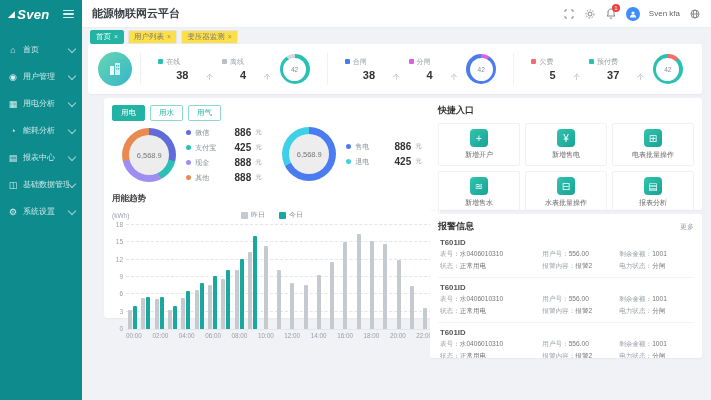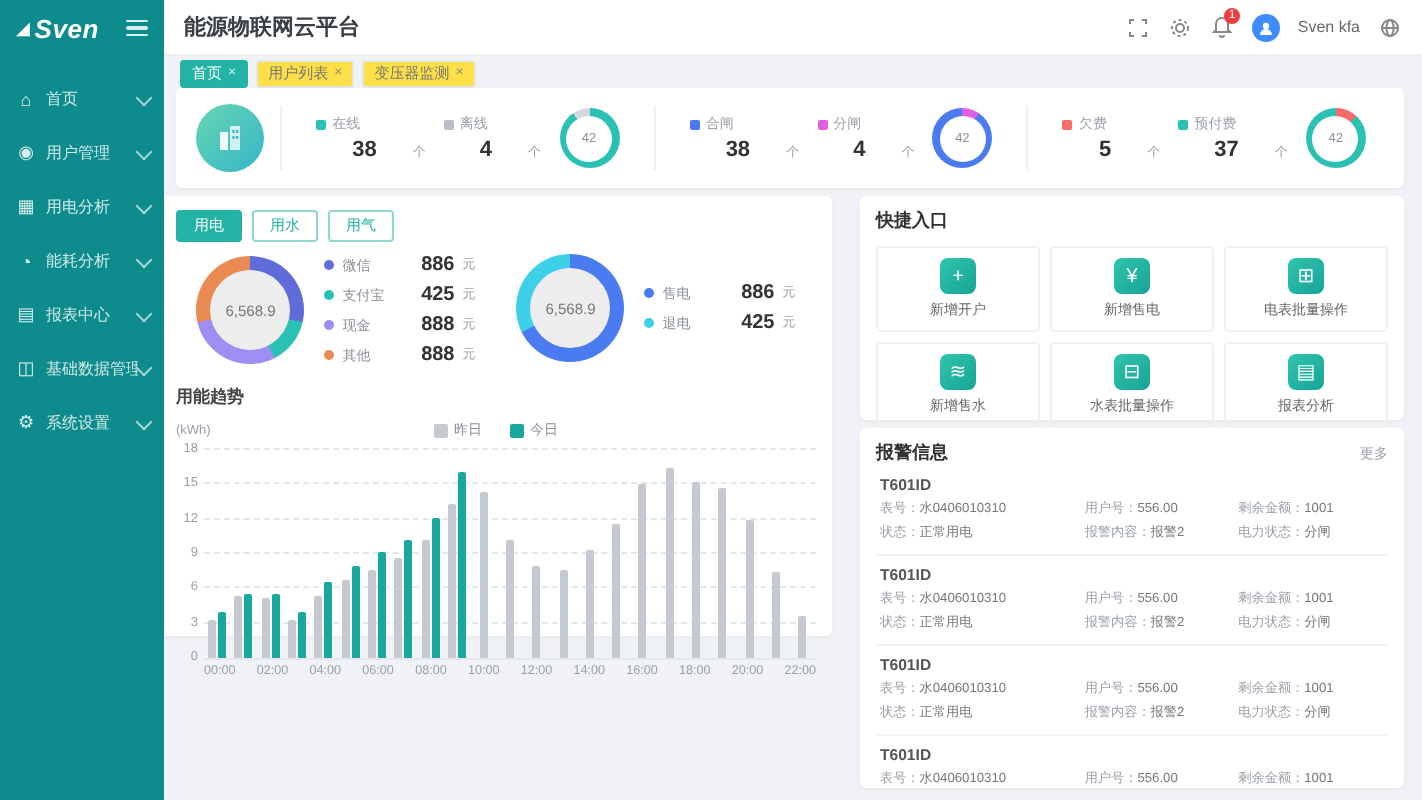--- a/index.html
+++ b/index.html
@@ -31,23 +31,23 @@
   
   .tabbar{position:absolute;left:82px;top:28px;right:0;height:17px;display:flex;align-items:center;gap:4px;
           padding:0 8px;box-sizing:border-box;}
   .tab{height:12px;display:flex;align-items:center;gap:3px;padding:0 5px;font-size:7.5px;background:#fde047;
        border:1px solid #e2e5e9;color:#777;border-radius:2px;cursor:pointer;}
   .tab.active{background:#22b3a4;border-color:#22b3a4;color:#fff;}
   .tab .x{font-size:7px;opacity:.8;}
   
   .card{position:absolute;background:#fff;border-radius:3px;box-shadow:0 1px 2px rgba(0,0,0,.04);box-sizing:border-box;}
   .card-company{left:88px;top:44px;width:614px;height:50px;display:flex;align-items:center;padding:0 10px;}
-  .card-energy{left:80px;top:98px;width:336px;height:220px;padding:7px 8px;}
+  .card-energy{left:104px;top:98px;width:336px;height:220px;padding:7px 8px;}
   .card-quick{left:430px;top:98px;width:272px;height:112px;padding:6px 8px;}
-  .card-alarm{left:430px;top:214px;width:272px;height:180px;padding:6px 8px;overflow:hidden;}
+  .card-alarm{left:430px;top:214px;width:272px;height:144px;padding:6px 8px;overflow:hidden;}
   
   .avatar-co{width:34px;height:34px;border-radius:50%;background:linear-gradient(135deg,#67d6b1,#35b5c9);
              display:flex;align-items:center;justify-content:center;flex:0 0 34px;}
   .co-info{margin-left:8px;width:158px;}
   .co-name-row{display:flex;align-items:center;gap:4px;}
   .co-name{font-size:9px;font-weight:bold;color:#333;white-space:nowrap;}
   .co-badge{font-size:6.5px;color:#22b3a4;border:1px solid #7fd4cc;border-radius:2px;padding:.5px 3px;cursor:pointer;}
   .co-stats{margin-top:4px;font-size:7px;color:#9aa0a8;display:flex;gap:8px;white-space:nowrap;}
   .co-stats b{color:#444;font-weight:bold;}
   .vdiv{width:1px;height:32px;background:#f0f1f3;margin:0 8px;}

